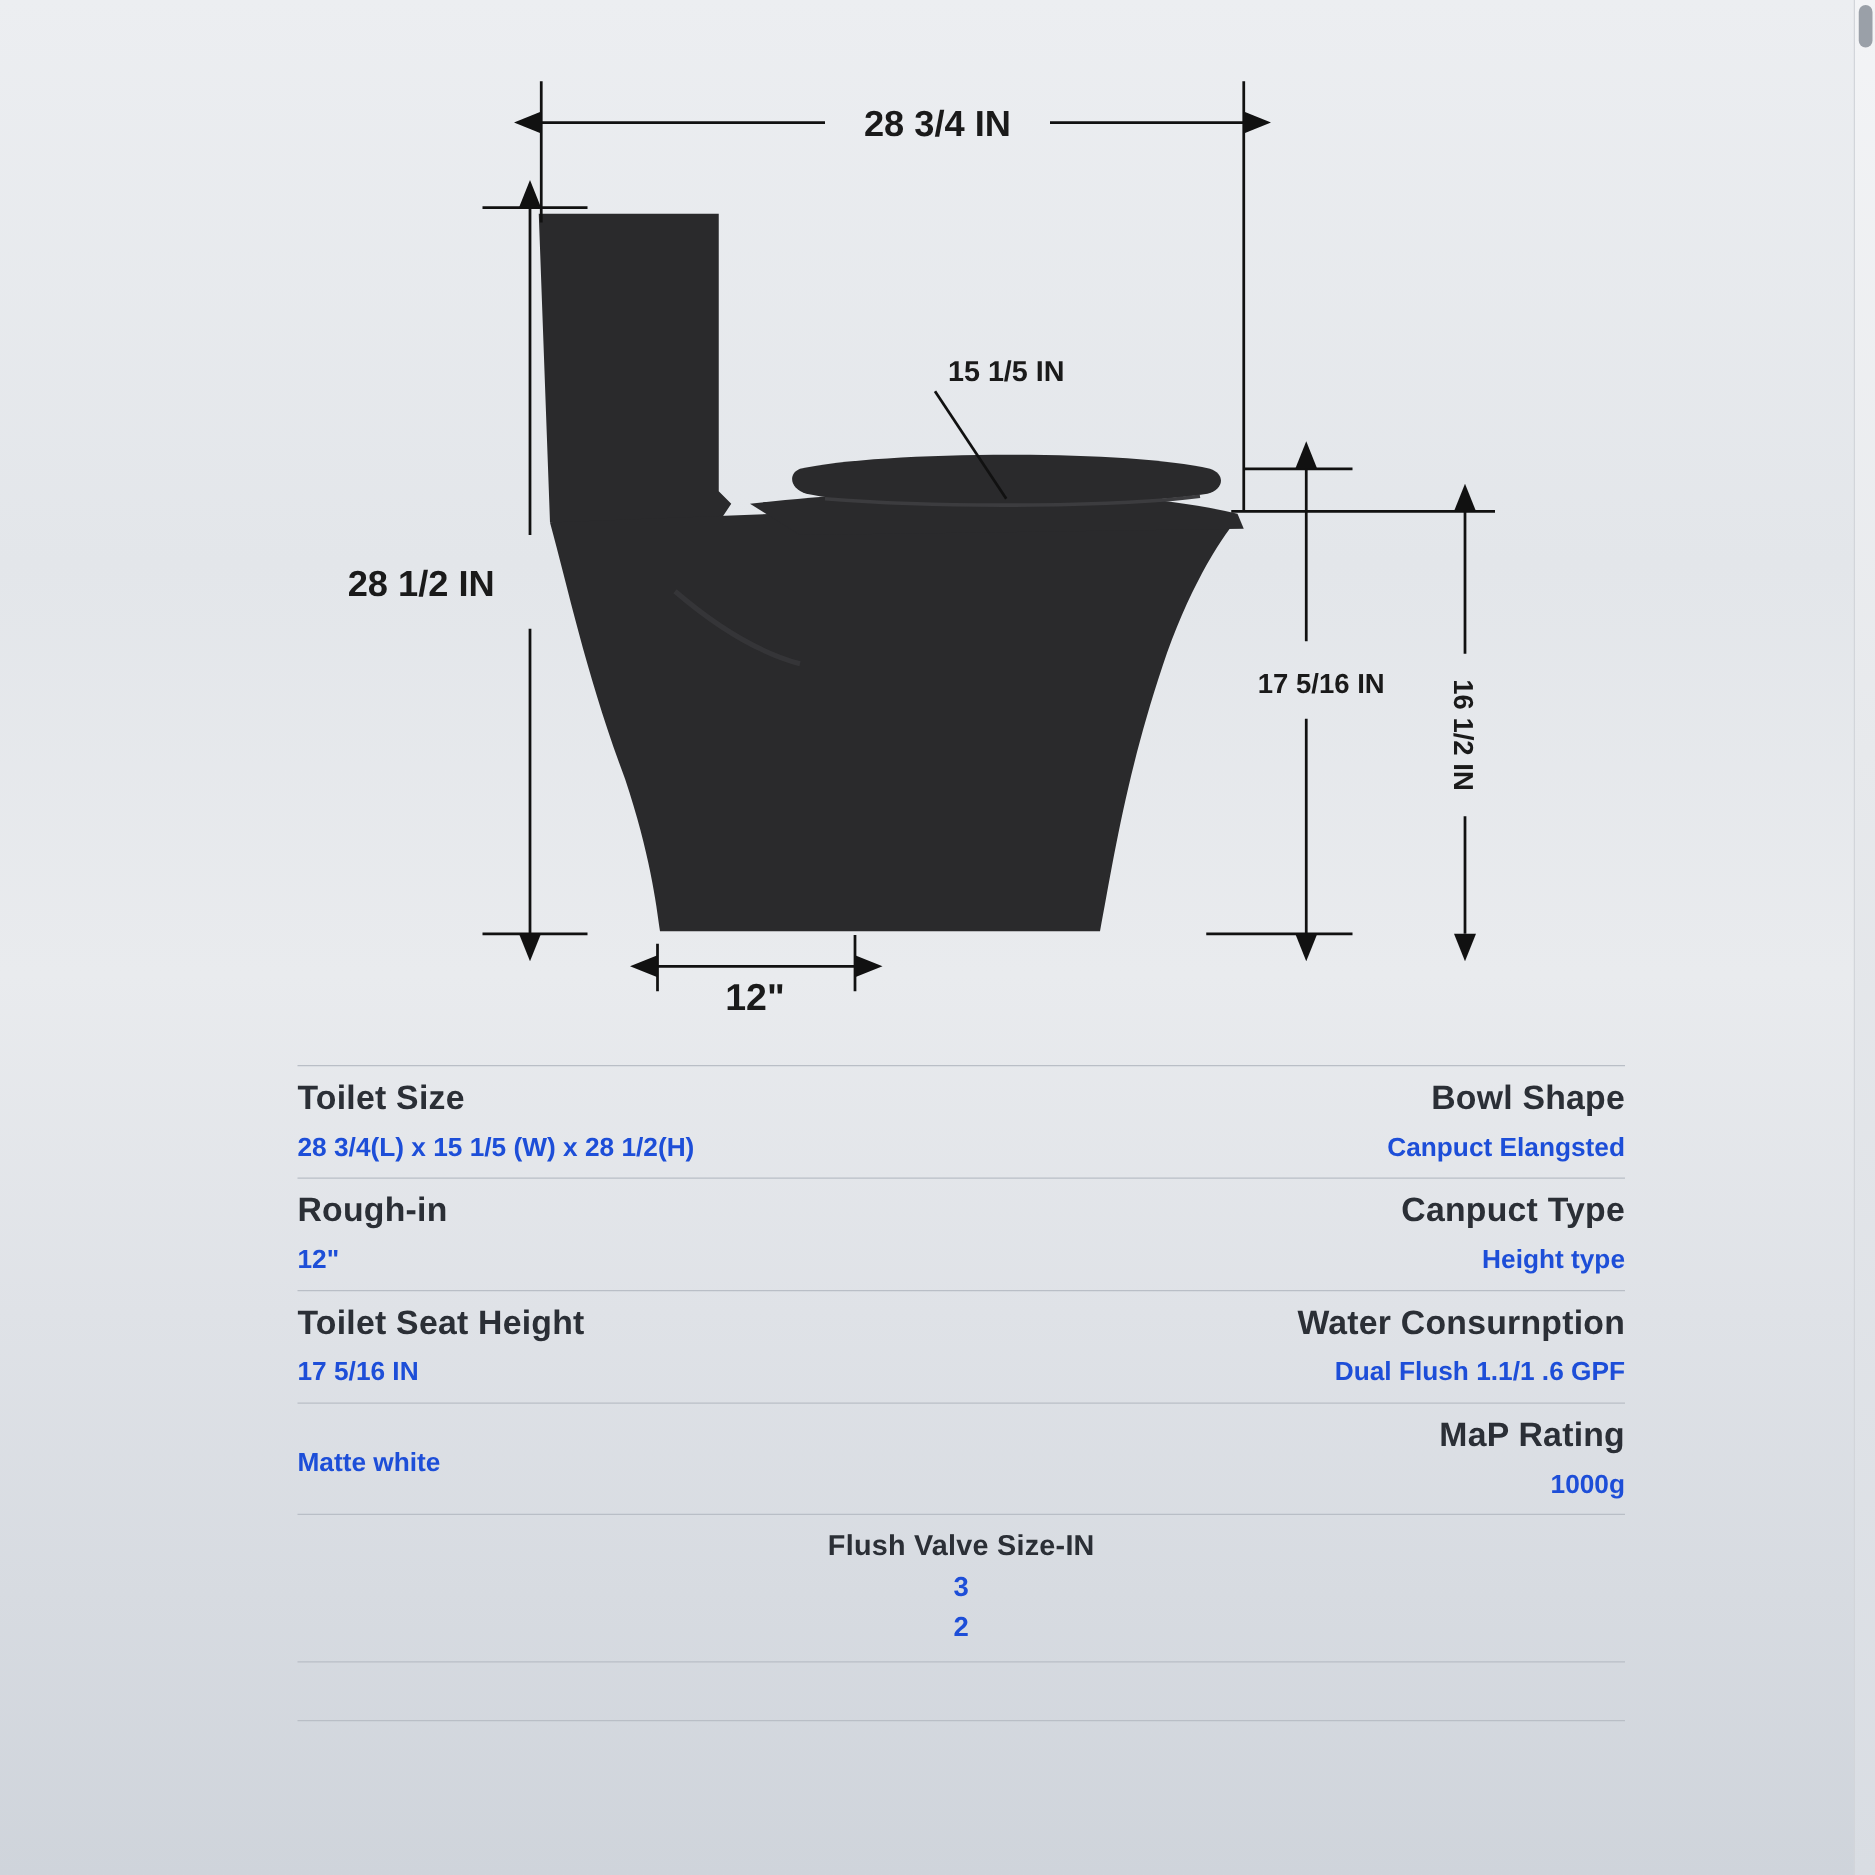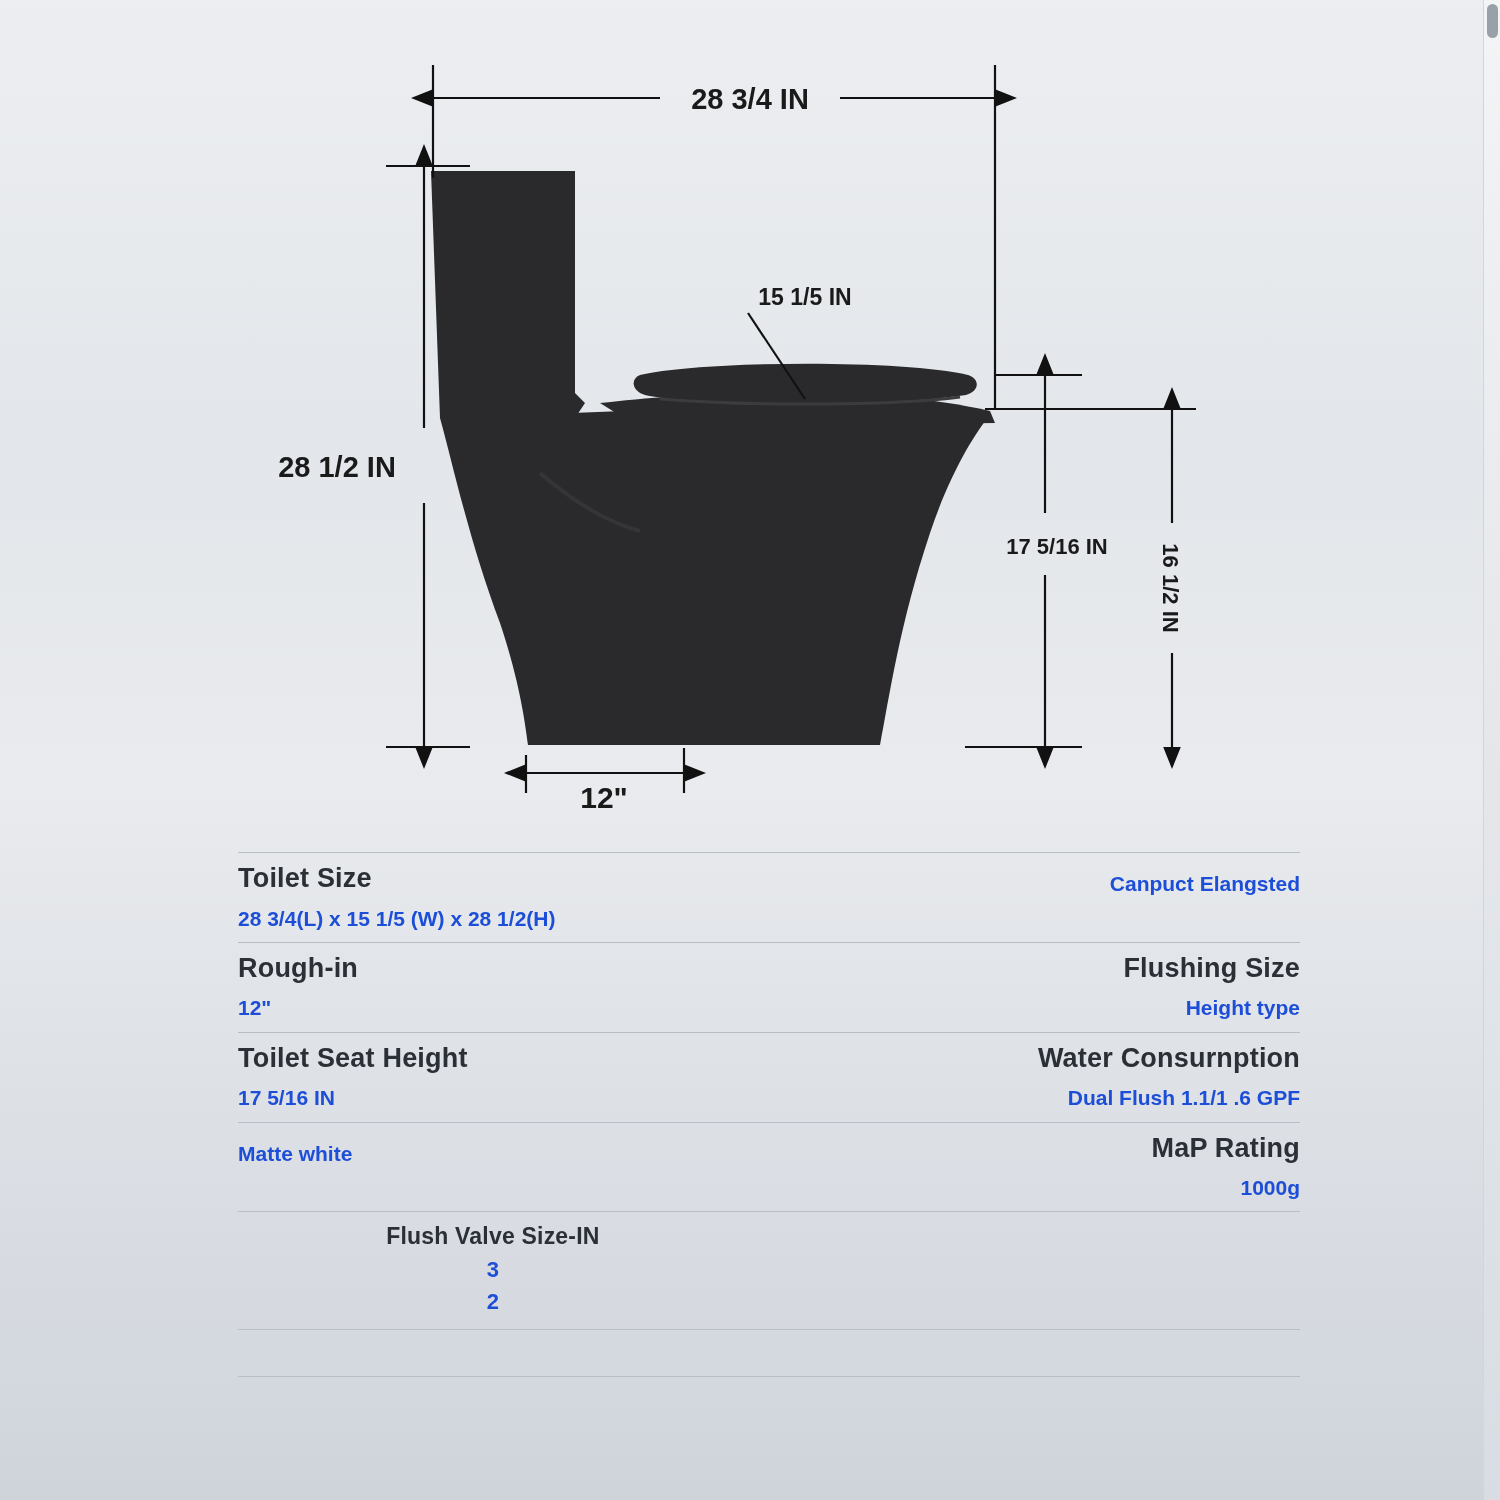--- a/index.html
+++ b/index.html
@@ -26,21 +26,21 @@
   }
   #scroll-thumb{
     position:absolute;right:2px;top:4px;width:11px;height:34px;
     background:#9aa0a8;border-radius:6px;
   }
   
   #spec-table{
     position:absolute;left:238px;top:852px;width:1062px;
   }
   .spec-row{
-    display:flex;justify-content:space-between;align-items:flex-start;
+    display:flex;justify-content:space-between;align-items:center;
     border-bottom:1px solid #b9bec6;
     padding:8px 0 10px 0;
   }
   .spec-row:first-child{border-top:1px solid #b9bec6;}
   .spec-col{width:48%;}
   .spec-col.right{text-align:right;}
   .spec-label{
     font-size:27px;font-weight:bold;color:#2b2f36;letter-spacing:.2px;
     line-height:1.28;
   }
@@ -135,31 +135,32 @@
 </div>
 
 <div id="spec-table">
 
   <div class="spec-row">
     <div class="spec-col">
       <div class="spec-label">Toilet Size</div>
       <div class="spec-value">28 3/4(L) x 15 1/5 (W) x 28 1/2(H)</div>
     </div>
     <div class="spec-col right">
+      <div class="spec-label">Bowl Shape</div>
       <div class="spec-value">Canpuct Elangsted</div>
     </div>
   </div>
 
   <div class="spec-row">
     <div class="spec-col">
       <div class="spec-label">Rough-in</div>
       <div class="spec-value">12"</div>
     </div>
     <div class="spec-col right">
-      <div class="spec-label">Flushing Size</div>
+      <div class="spec-label">Canpuct Type</div>
       <div class="spec-value">Height type</div>
     </div>
   </div>
 
   <div class="spec-row">
     <div class="spec-col">
       <div class="spec-label">Toilet Seat Height</div>
       <div class="spec-value">17 5/16 IN</div>
     </div>
     <div class="spec-col right">

